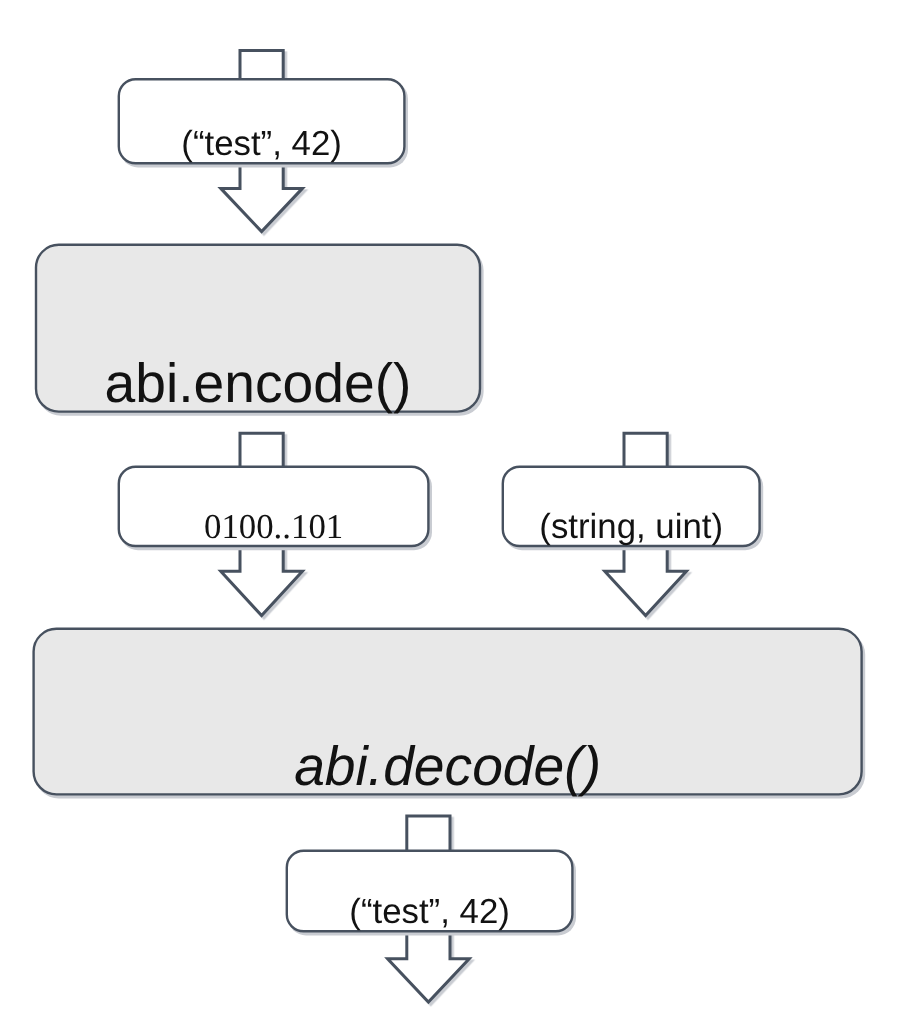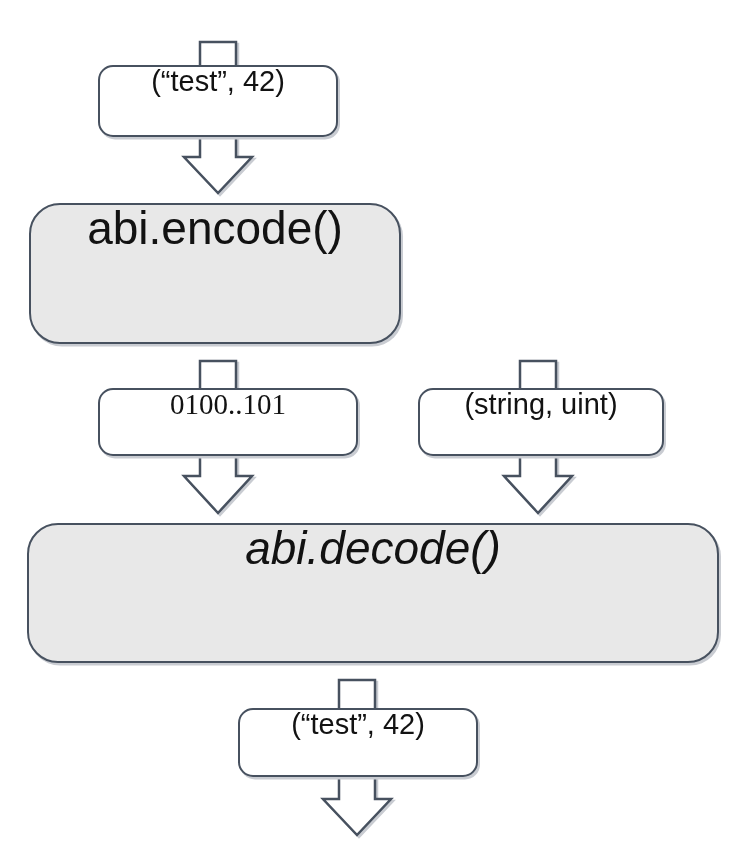--- a/index.html
+++ b/index.html
@@ -29,36 +29,36 @@
   .block-arrow {
     fill: var(--label-fill);
     stroke: var(--stroke);
     stroke-width: 2.5;
     stroke-linejoin: miter;
     filter: drop-shadow(2px 2.5px 0 var(--shadow));
   }
   .node {
     position: absolute;
     display: flex;
-    align-items: flex-start;
+    align-items: flex-end;
     justify-content: center;
     border: 2.5px solid var(--stroke);
     box-shadow: 2px 2.5px 0 var(--shadow);
     text-align: center;
     white-space: nowrap;
     line-height: 1;
   }
   .value-label {
     background: var(--label-fill);
     border-radius: 15px;
     font-size: 29px;
   }
   .process {
     background: var(--process-fill);
-    border-radius: 31px;
+    border-radius: 20px;
     font-size: 46px;
   }
 </style>
 </head>
 <body>
 
 <div class="canvas">
 
   <svg class="arrow-layer" viewBox="0 0 748 860" aria-hidden="true">
     <polygon class="block-arrow" points="200,42 236,42 236,157 252,157 218,193 184,157 200,157"></polygon>
@@ -72,21 +72,21 @@
   </div>
 
   <div class="node process" style="left:29px; top:203px; width:372px; height:141px;">
     <span>abi.encode()</span>
   </div>
 
   <div class="node value-label" style="left:98px; top:388px; width:260px; height:68px;font-family:Liberation Serif, serif;">
     <span>0100..101</span>
   </div>
 
-  <div class="node value-label" style="left:418px; top:388px; width:246px; height:68px;">
+  <div class="node value-label" style="left:418px; top:388px; width:216px; height:68px;">
     <span>(string, uint)</span>
   </div>
 
   <div class="node process" style="left:27px; top:523px; width:692px; height:140px;font-style:italic;">
     <span>abi.decode()</span>
   </div>
 
   <div class="node value-label" style="left:238px; top:708px; width:240px; height:69px;">
     <span>(“test”, 42)</span>
   </div>

